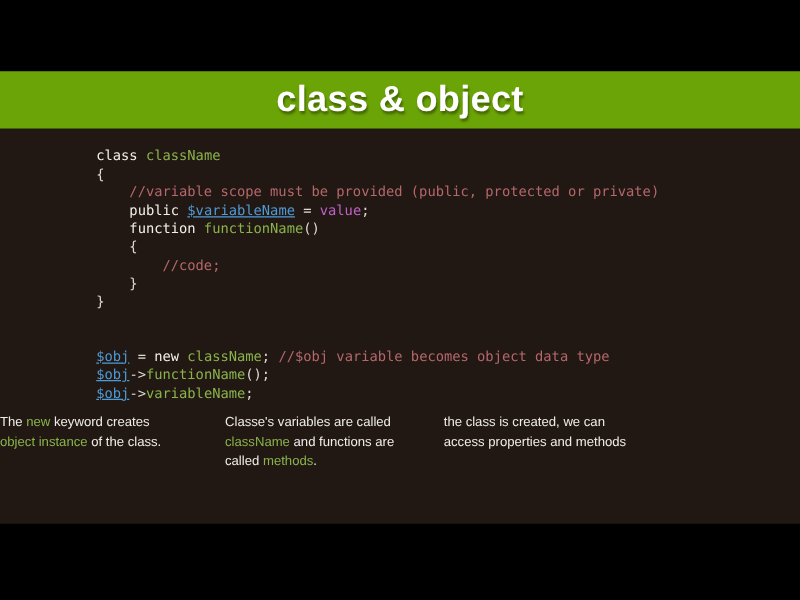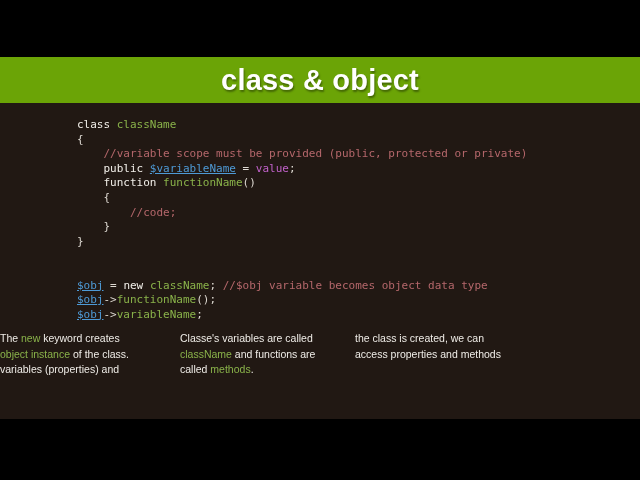--- a/index.html
+++ b/index.html
@@ -112,21 +112,20 @@
   </div>
 
   <div class="body-area">
 
     <div class="code-block"><div class="code-line"><span class="tok-kw">class </span><span class="tok-name">className</span></div><div class="code-line"><span class="tok-punct">{</span></div><div class="code-line"><span class="tok-comment">    //variable scope must be provided (public, protected or private)</span></div><div class="code-line"><span class="tok-kw">    public </span><span class="tok-var">$variableName</span><span class="tok-punct"> = </span><span class="tok-value">value</span><span class="tok-punct">;</span></div><div class="code-line"><span class="tok-kw">    function </span><span class="tok-name">functionName</span><span class="tok-punct">()</span></div><div class="code-line"><span class="tok-punct">    {</span></div><div class="code-line"><span class="tok-comment">        //code;</span></div><div class="code-line"><span class="tok-punct">    }</span></div><div class="code-line"><span class="tok-punct">}</span></div><div class="code-line blank-line">&nbsp;</div><div class="code-line blank-line">&nbsp;</div><div class="code-line"><span class="tok-var">$obj</span><span class="tok-punct"> = </span><span class="tok-kw">new </span><span class="tok-name">className</span><span class="tok-punct">; </span><span class="tok-comment">//$obj variable becomes object data type</span></div><div class="code-line"><span class="tok-var">$obj</span><span class="tok-punct">-&gt;</span><span class="tok-name">functionName</span><span class="tok-punct">();</span></div><div class="code-line"><span class="tok-var">$obj</span><span class="tok-punct">-&gt;</span><span class="tok-name">variableName</span><span class="tok-punct">;</span></div></div>
 
     <div class="notes">
       <div class="note-col col1">
           <div class="note-line"><span>The </span><span class="hl">new</span><span> keyword creates</span></div>
           <div class="note-line"><span class="hl">object instance</span><span> of the class.</span></div>
-          <div class="note-line"><span>variables (properties) and</span></div>
         </div>
       <div class="note-col col2">
           <div class="note-line"><span>Classe's variables are called</span></div>
           <div class="note-line"><span class="hl">className</span><span> and functions are</span></div>
           <div class="note-line"><span>called </span><span class="hl">methods</span><span>.</span></div>
         </div>
       <div class="note-col col3">
           <div class="note-line"><span>the class is created, we can</span></div>
           <div class="note-line"><span>access properties and methods</span></div>
         </div>

